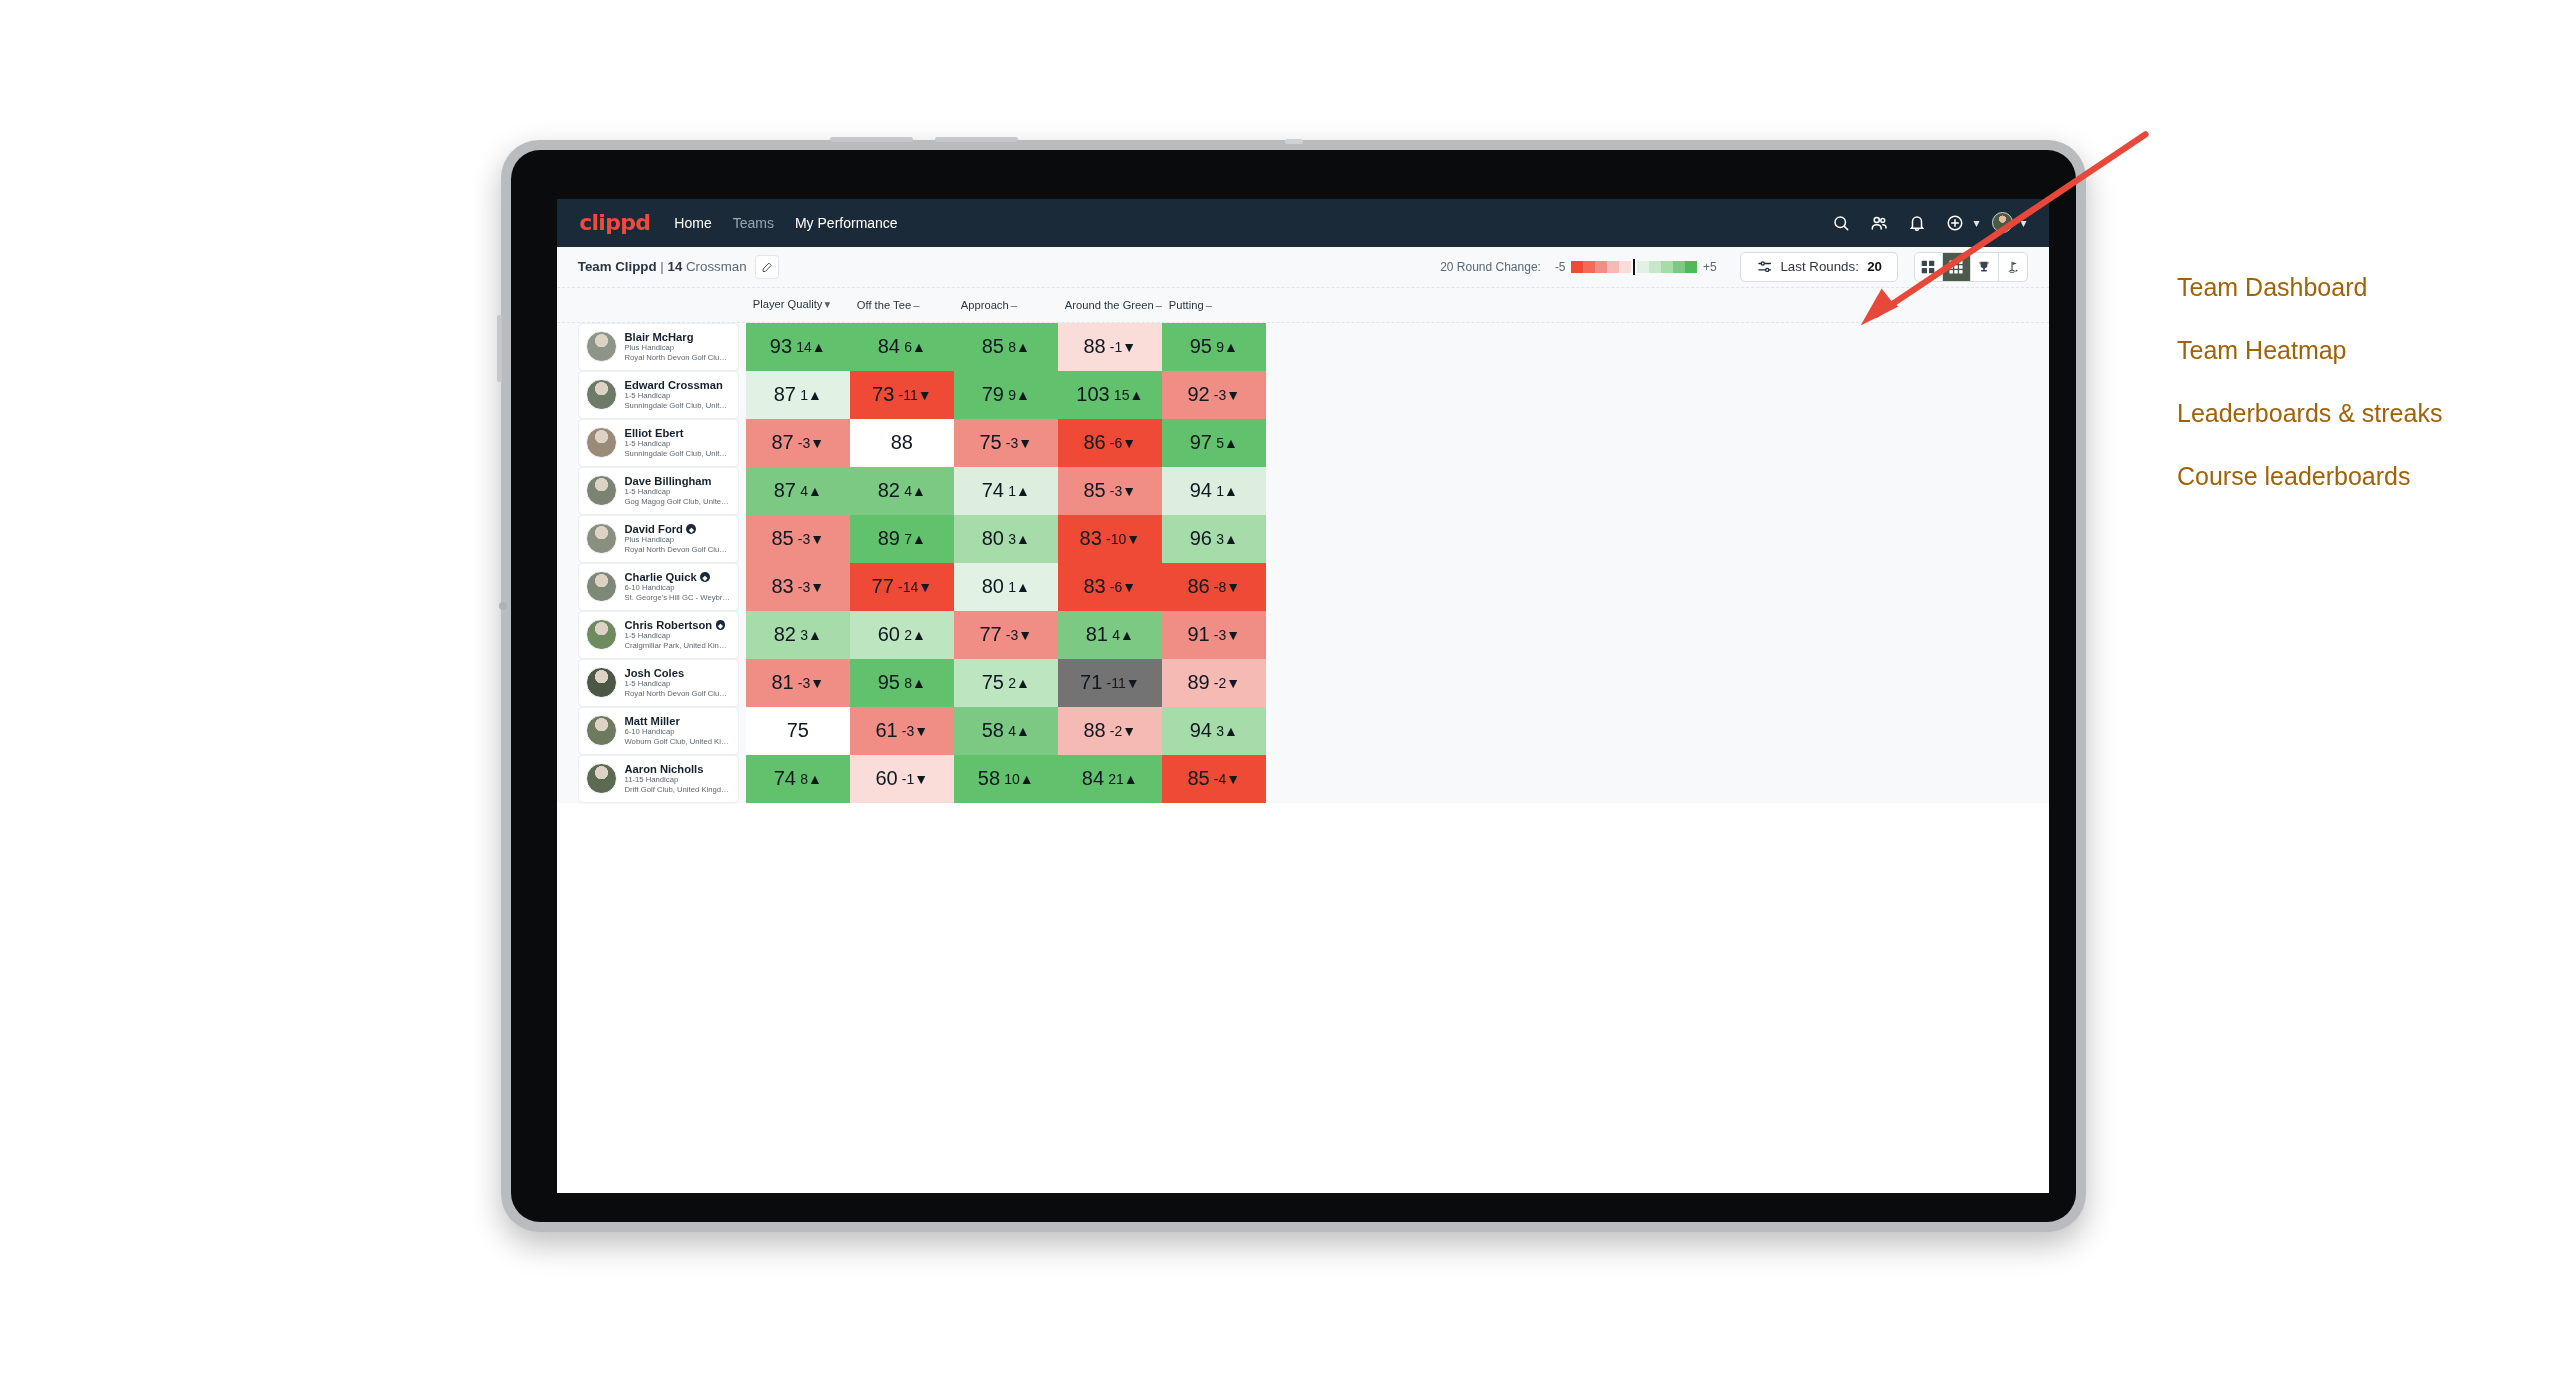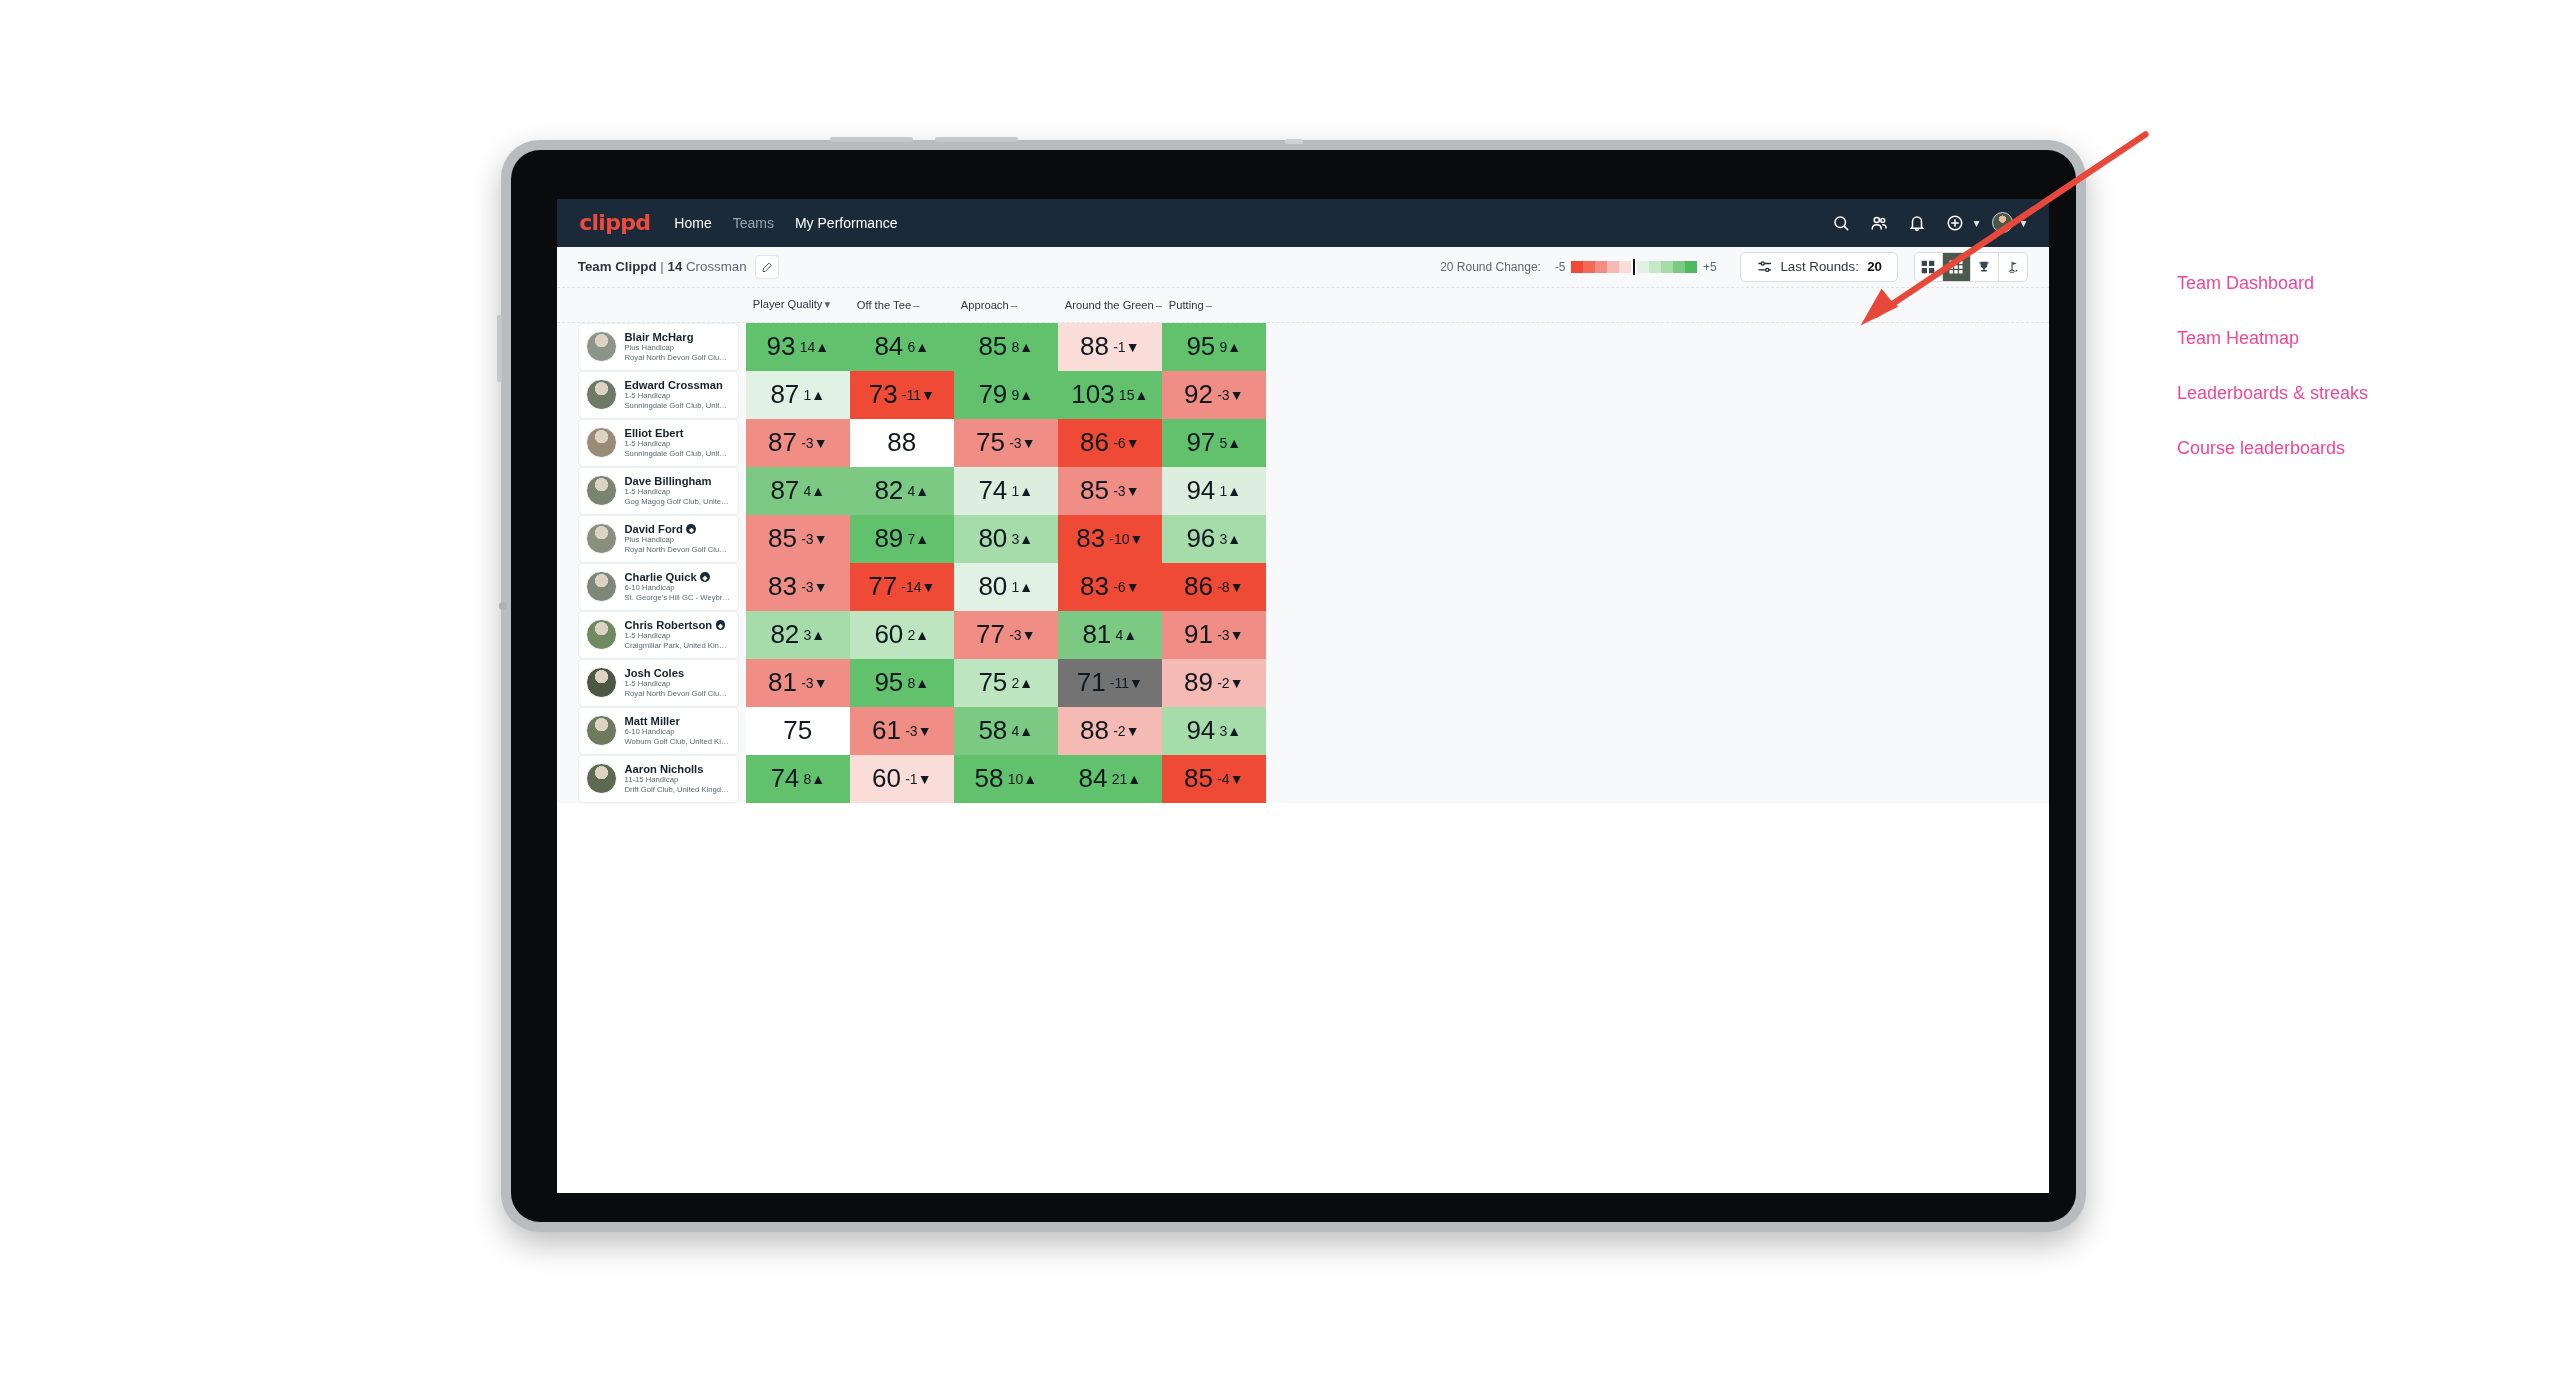--- a/index.html
+++ b/index.html
@@ -120,28 +120,28 @@
          border:1.4px solid #eceff1; background-size:cover; }
   .pinfo { min-width:0; }
   .pname { font-size:11.2px; font-weight:700; color:#14202b; white-space:nowrap; display:flex; align-items:center; gap:3.5px;}
   .badge { width:9.8px; height:9.8px; border-radius:50%; background:#1b2a38; color:#fff;
            font-size:6.3px; display:flex; align-items:center; justify-content:center; flex:none;}
   .phcap { font-size:7.7px; color:#5c6872; line-height:1.25; white-space:nowrap;}
   .pclub { font-size:7.7px; color:#5c6872; line-height:1.25; white-space:nowrap;
            overflow:hidden; text-overflow:ellipsis; max-width:115px;}
   .cells { display:flex; margin-left:7px; }
   .cell { width:104px; display:flex; align-items:center; justify-content:center; gap:4.2px; }
-  .cval { font-size:26px; color:#101820; font-weight:400; font-family:"Liberation Sans", sans-serif;}
+  .cval { font-size:20px; color:#101820; font-weight:400; font-family:"Liberation Sans", sans-serif;}
   .cdel { font-size:14px; color:#101820; display:flex; align-items:center; gap:0.7px; }
 
   
   #anno-text { position:absolute; left:2121px; top:42px; width:434px;
     font-size:27px; line-height:1.32; color:#111; }
   #anno-list { position:absolute; left:2177px; top:273px; width:392px; }
-  .anno-item { font-size:18px; color:#ec4899; margin-bottom:34px; white-space:nowrap;}
+  .anno-item { font-size:25px; color:#a16207; margin-bottom:34px; white-space:nowrap;}
   #arrow { position:absolute; left:1848px; top:126px; width:308px; height:203px; }
 </style>
 </head>
 <body>
 
 <div id="stage">
 
   <div id="tablet">
     <div class="btn-top" style="left:329px; width:83px;"></div>
     <div class="btn-top" style="left:434px; width:83px;"></div>

